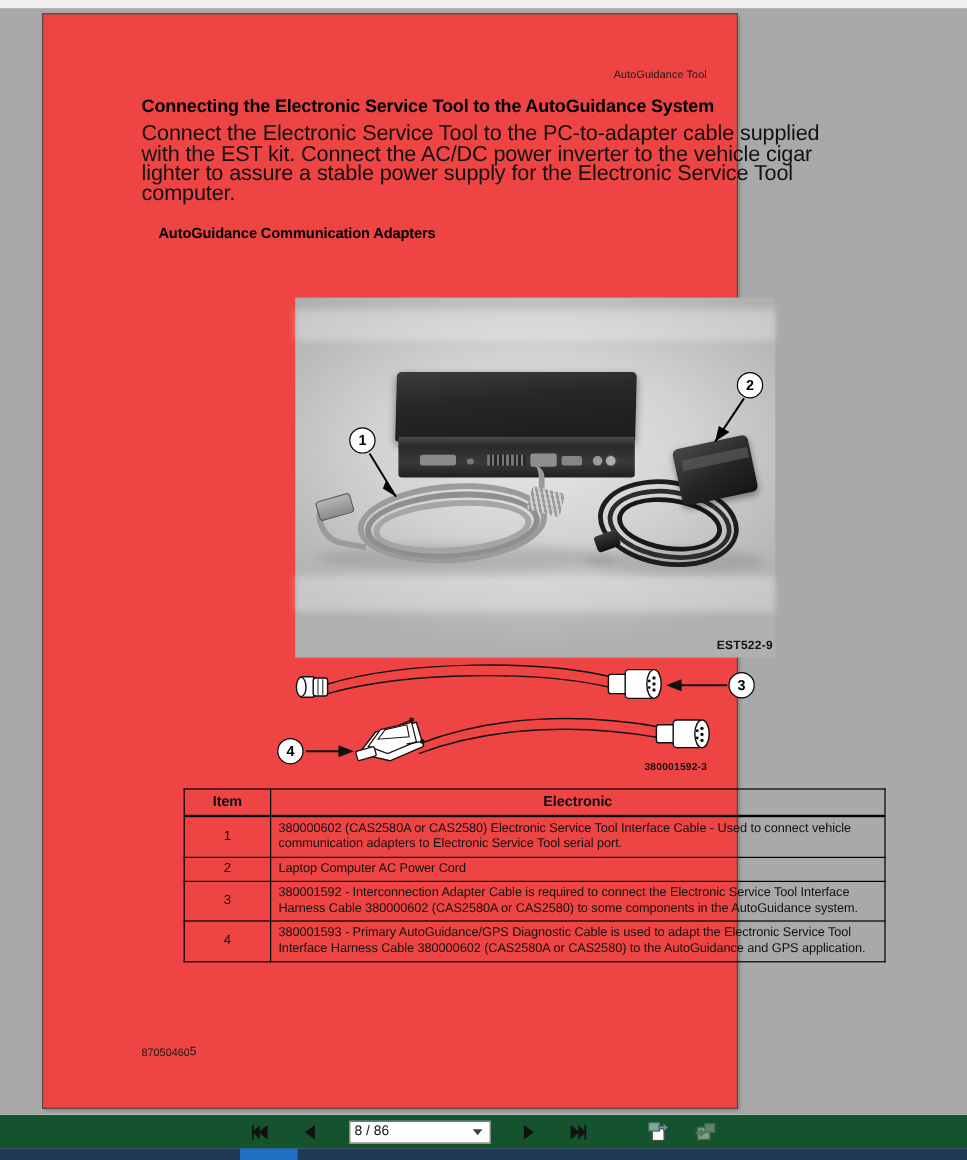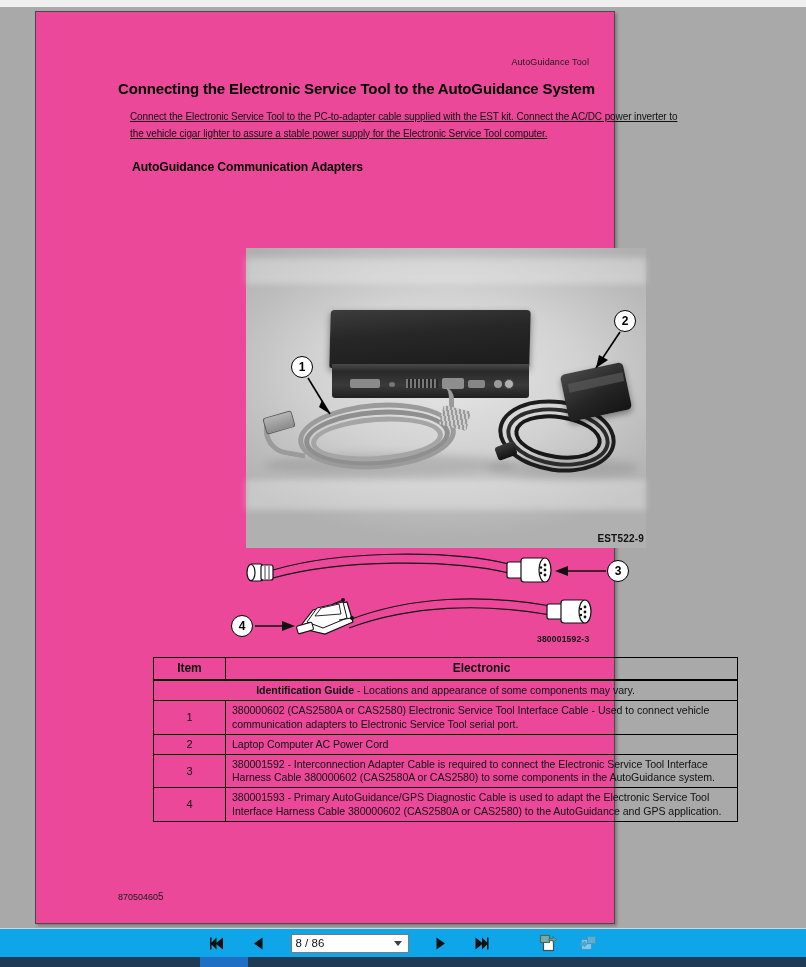--- a/index.html
+++ b/index.html
@@ -26,21 +26,21 @@
     position: absolute; left: 0; top: 7px;
     width: 806px; height: 921px;
     background: #a9a9a9;
   }
 
   
   #page {
     position: absolute;
     left: 35px; top: 4px;
     width: 580px; height: 913px;
-    background: #ec4899;
+    background: #ef4444;
     border: 1px solid #4a4a4a;
     box-shadow: 2px 2px 3px rgba(0,0,0,.28);
   }
   #page-inner {
     position: absolute;
     left: 0; top: 0; right: 0; bottom: 0;
     padding: 0;
   }
 
   
@@ -56,26 +56,25 @@
   .content { position: absolute; left: 82px; top: 68px; width: 583px; }
 
   h1.sec-title {
     margin: 0 0 6px 0;
     font-size: 15px;
     font-weight: bold;
     color: #000;
     letter-spacing: -.15px;
   }
   p.body {
-    margin: 12px;
-    font-size: 10px;
+    margin: 0;
+    font-size: 18px;
     line-height: 16.6px;
     color: #111;
     letter-spacing: -.1px;
-    text-decoration: underline;
   }
   h2.sub-title {
     margin: 18px 0 7px 14px;
     font-size: 12.2px;
     font-weight: bold;
     color: #000;
     letter-spacing: -.1px;
   }
   p.body-indent {
     margin: 0 0 0 28px;
@@ -271,36 +270,36 @@
     margin-top: 12px;
   }
   td.num { text-align: center; width: 72px; font-size: 11px; }
   td.guide { text-align: center; font-size: 10.6px; }
   td.guide b { font-weight: bold; }
   td.desc { text-align: left; }
 
   
   .page-footer {
     position: absolute;
-    left: 82px; right: 25px; bottom: 21px;
+    left: 82px; right: 25px; bottom: 41px;
     display: flex;
     align-items: center;
     font-size: 9px;
     color: #1a1a1a;
   }
   .pf-left { flex: 0 0 auto; }
   .pf-center { flex: 1 1 auto; text-align: center; padding-right: 40px; }
   .pf-right { flex: 0 0 auto; font-size: 10px; }
 
   
   #toolbar {
     position: absolute;
     left: 0; top: 928px;
     width: 806px; height: 29px;
-    background: #0ea5e9;
+    background: #14532d;
     border-top: 1px solid #d6d6d6;
     display: flex;
     align-items: center;
     justify-content: center;
     gap: 19px;
   }
   .tb-btn {
     width: 22px; height: 21px;
     background: transparent;
     border: none;
@@ -472,23 +471,20 @@
 
         <table class="parts">
           <thead>
             <tr>
               <th>Item</th>
               <th>Electronic</th>
             </tr>
           </thead>
           <tbody>
             <tr>
-              <td class="guide" colspan="2"><b>Identification Guide</b><span> - Locations and appearance of some components may vary.</span></td>
-            </tr>
-            <tr>
               <td class="num">1</td>
               <td class="desc">380000602 (CAS2580A or CAS2580) Electronic Service Tool Interface Cable - Used to connect vehicle communication adapters to Electronic Service Tool serial port.</td>
             </tr>
             <tr>
               <td class="num">2</td>
               <td class="desc">Laptop Computer AC Power Cord</td>
             </tr>
             <tr>
               <td class="num">3</td>
               <td class="desc">380001592 - Interconnection Adapter Cable is required to connect the Electronic Service Tool Interface Harness Cable 380000602 (CAS2580A or CAS2580) to some components in the AutoGuidance system.</td>

